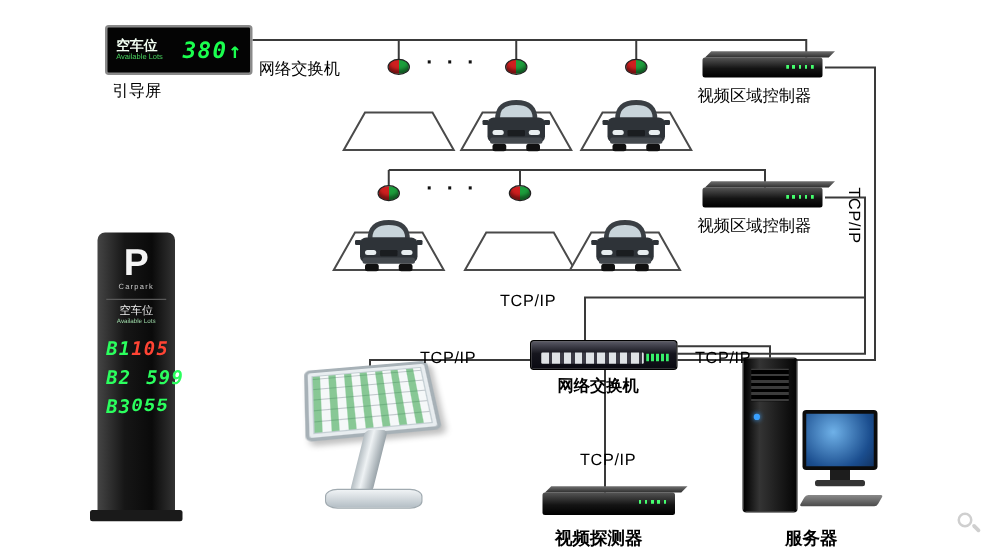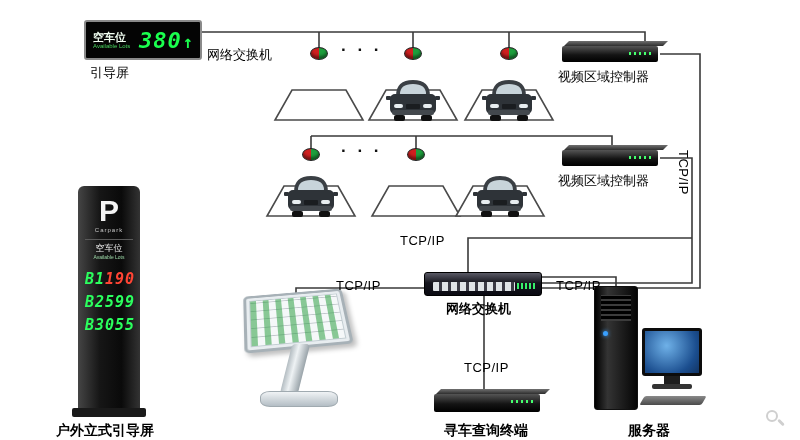--- a/index.html
+++ b/index.html
@@ -16,21 +16,21 @@
 
   
   .led-panel { position:absolute; left:84px; top:20px; width:118px; height:40px; background:#040404;
                border:2px solid #8a8a8a; border-radius:3px; display:flex; align-items:center;
                justify-content:space-between; padding:2px 7px; z-index:2; }
   .led-zone-wrap { display:flex; flex-direction:column; line-height:1.1; }
   .led-zone { color:#f2fff2; font-size:11px; font-weight:700; }
   .led-zone-sub { color:#49d35f; font-size:6px; }
   .led-value-wrap { display:flex; align-items:baseline; font-family:"DejaVu Sans Mono", monospace;
                     font-weight:700; font-style:italic; }
-  .led-value { font-size:22px; letter-spacing:1px;font-style:italic; }
+  .led-value { font-size:18px; letter-spacing:1px;font-style:italic; }
   .led-arrow { font-size:17px; font-style:normal; margin-left:1px; }
 
   .lbl-guide    { left:90px;  top:64px; }
   .lbl-detector { left:207px; top:46px; }
 
   
   .camera { position:absolute; width:18px; height:13px; z-index:2; }
   .camera .dome { width:100%; height:100%; border-radius:50%;
                   background:linear-gradient(90deg,#cf1f1f 0 50%, #1d9e3c 50% 100%);
                   border:1px solid #222; box-shadow: inset 0 -3px 3px rgba(0,0,0,.45); }
@@ -238,21 +238,21 @@
     <div class="kiosk-screen">
       <div class="kiosk-map"></div>
     </div>
     <div class="kiosk-neck"></div>
     <div class="kiosk-base"></div>
   </div>
 
   <div class="ctrl ctrl-central">
       <div class="ctrl-lights"></div>
     </div>
-  <div class="lbl lbl-big lbl-central">寻车查询终端</div>
+  <div class="lbl lbl-big lbl-central">视频探测器</div>
 
   <div class="server-tower">
     <div class="tower-vents"></div>
     <div class="tower-led"></div>
   </div>
   <div class="monitor">
     <div class="monitor-screen"></div>
   </div>
   <div class="monitor-stand"></div>
   <div class="monitor-foot"></div>
@@ -261,33 +261,32 @@
 
   <div class="pillar">
     <div class="pillar-p">P</div>
     <div class="pillar-carpark">Carpark</div>
     <div class="pillar-divider"></div>
     <div class="pillar-zone">空车位</div>
     <div class="pillar-zone-sub">Available Lots</div>
     <div class="pillar-rows">
       <div class="pillar-row">
         <span style="color: rgb(43, 255, 94);">B1</span>
-        <span style="color: rgb(255, 68, 52);">190</span>
+        <span style="color: rgb(255, 68, 52);">105</span>
       </div>
       <div class="pillar-row">
         <span style="color: rgb(43, 255, 94);">B2</span>
-        <span style="color: rgb(43, 255, 94);">599</span>
+        <span style="color: rgb(43, 255, 94); margin-left: 12px;">599</span>
       </div>
       <div class="pillar-row">
         <span style="color: rgb(43, 255, 94);">B3</span>
-        <span style="color: rgb(43, 255, 94);">055</span>
+        <span style="color: rgb(43, 255, 94); font-family: Liberation Mono, monospace;">055</span>
       </div>
     </div>
   </div>
   <div class="pillar-base"></div>
-  <div class="lbl lbl-big lbl-pillar">户外立式引导屏</div>
 
   <div class="watermark">
     <div class="lens"></div>
     <div class="handle"></div>
   </div>
 
 </div>
 
 </body></html>

